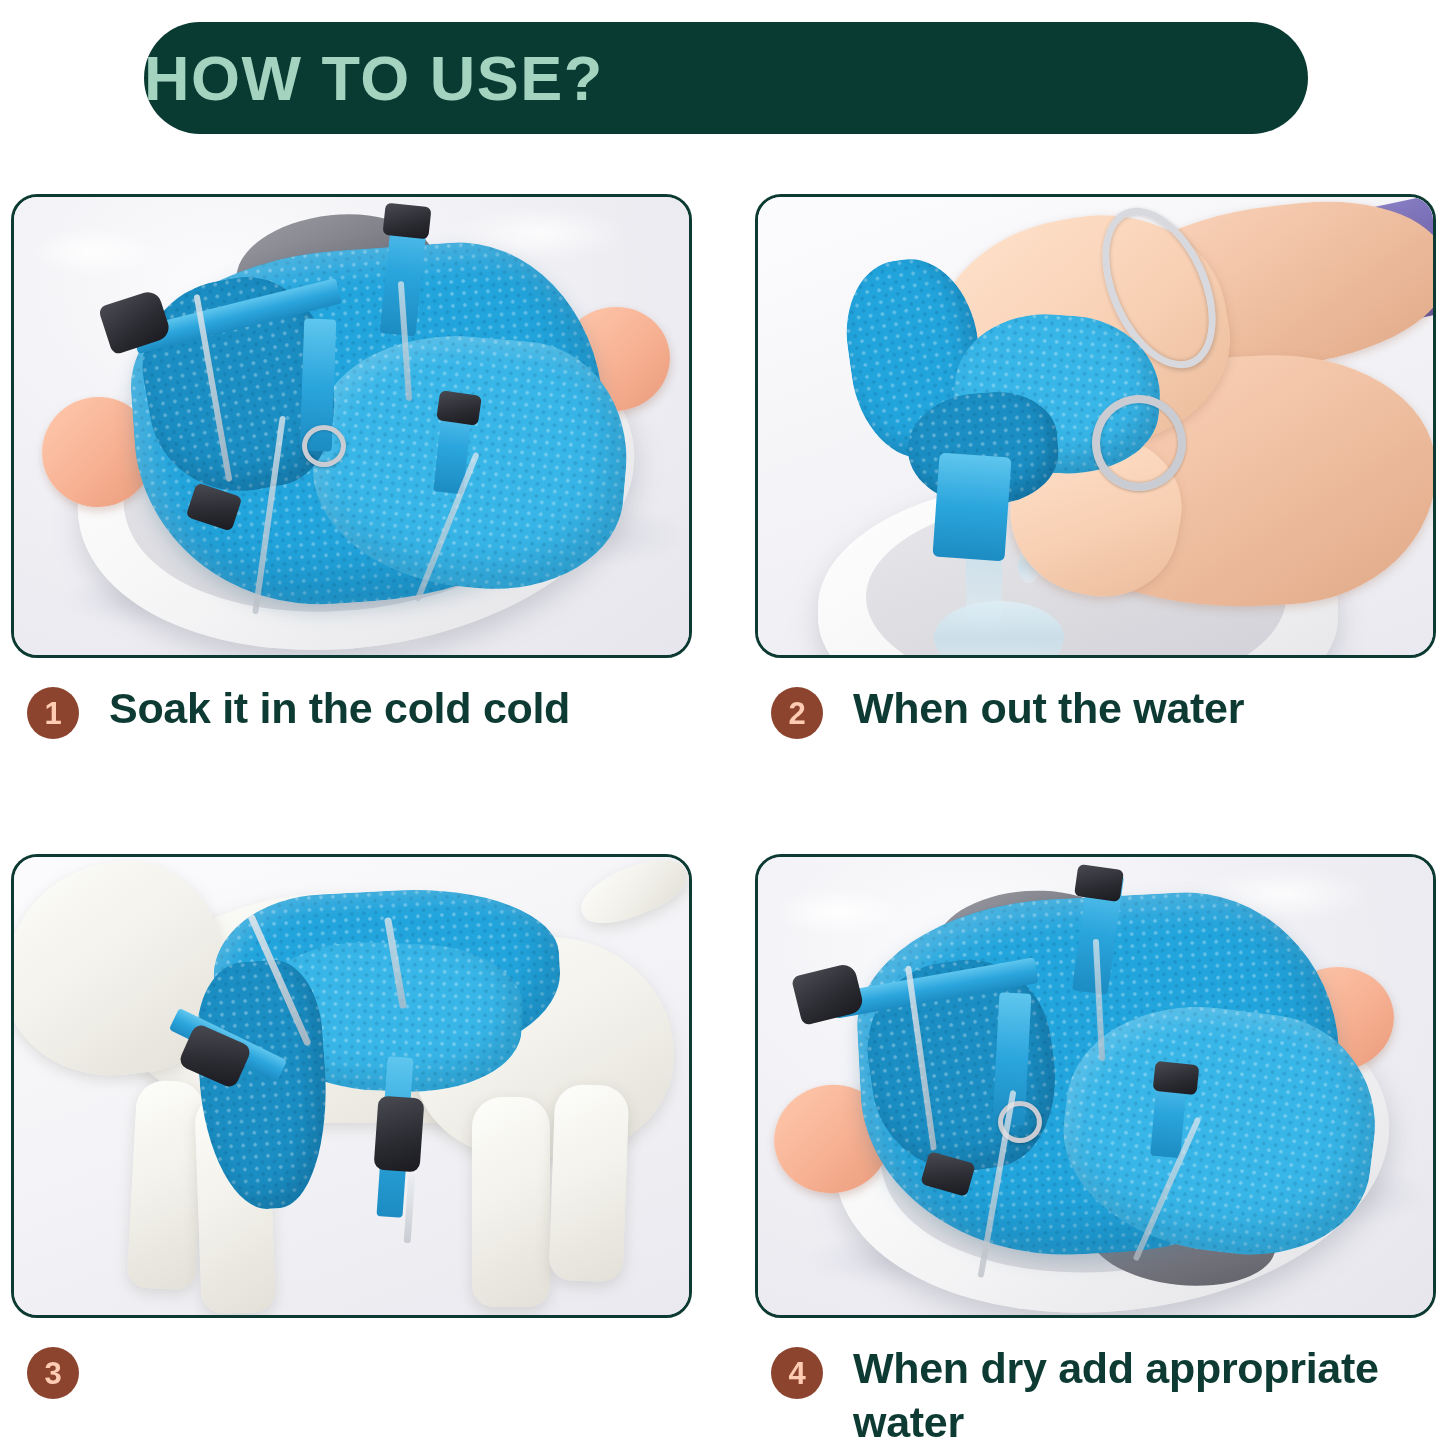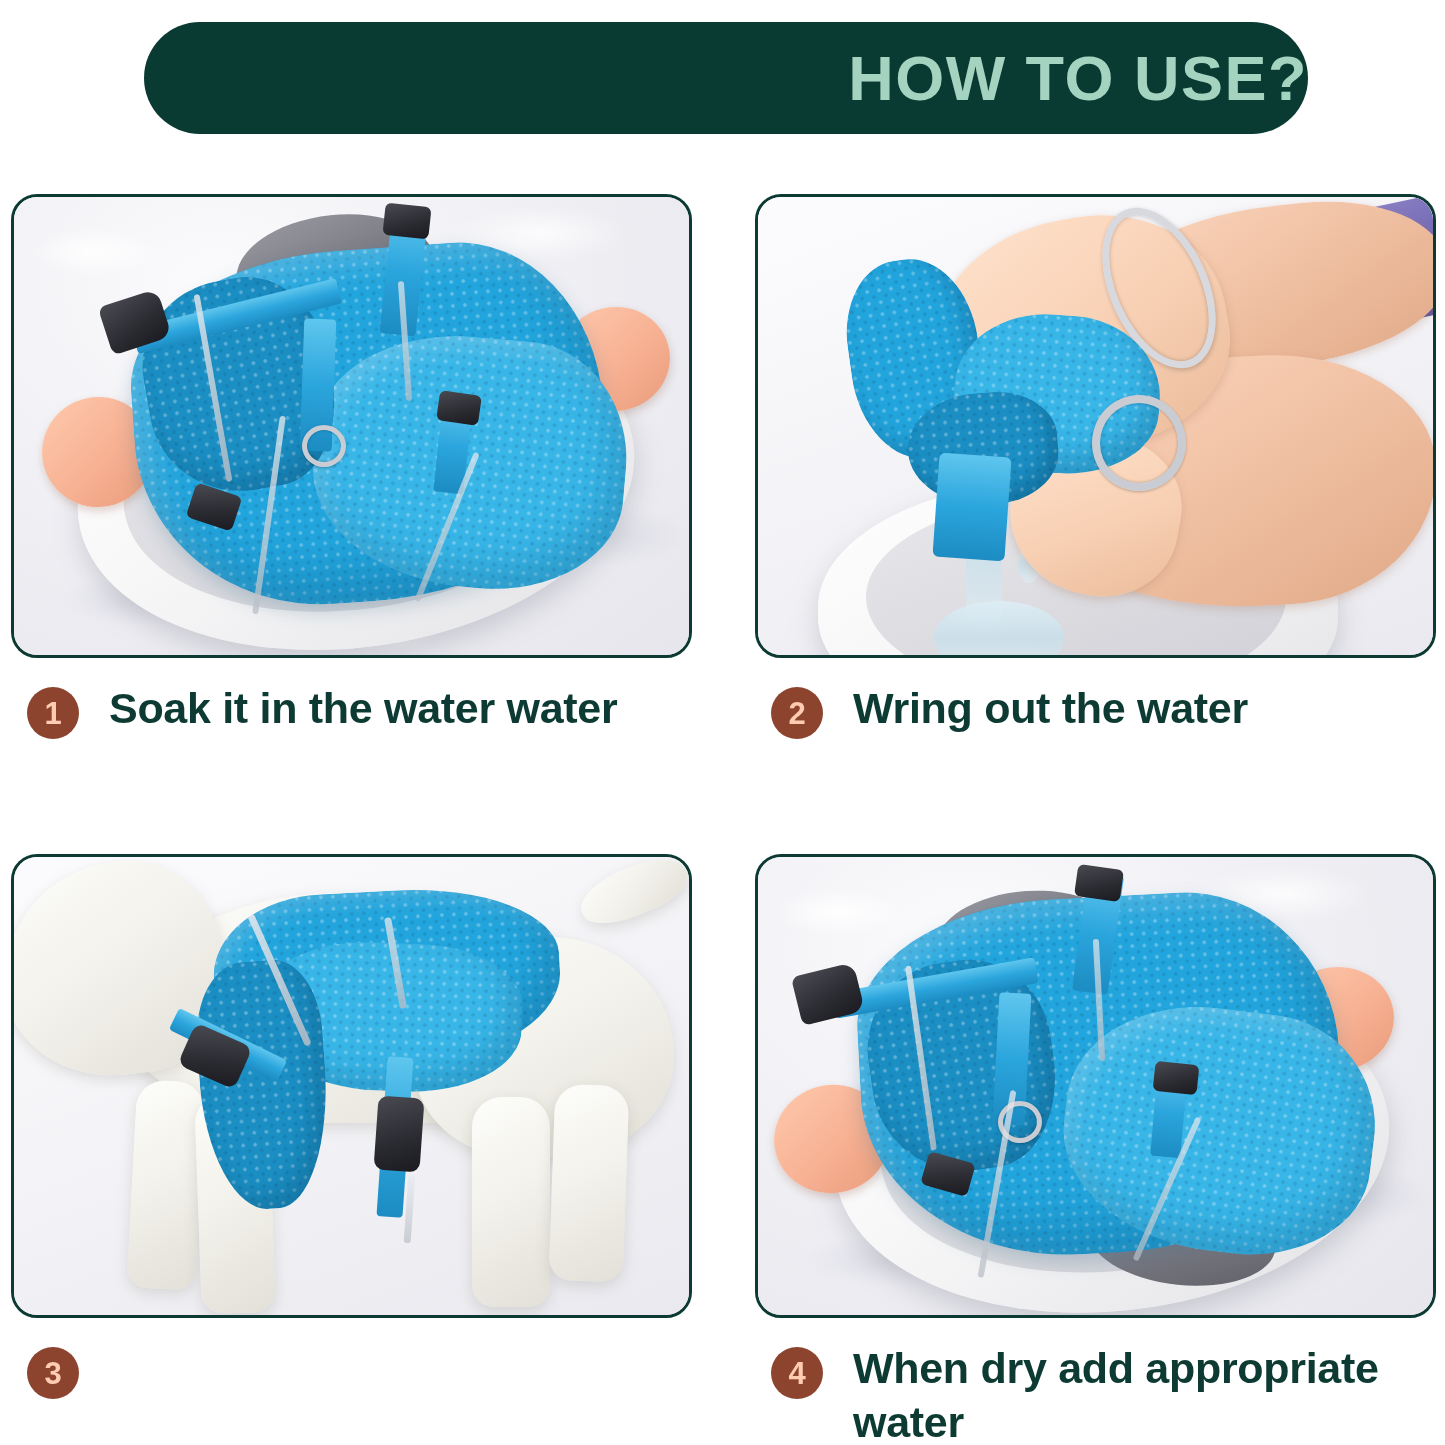--- a/index.html
+++ b/index.html
@@ -23,21 +23,21 @@
   .header-banner {
     position: absolute;
     left: 144px;
     top: 22px;
     width: 1164px;
     height: 112px;
     background: #0a3b33;
     border-radius: 56px;
     display: flex;
     align-items: center;
-    justify-content: flex-end;
+    justify-content: flex-start;
   }
   .header-title {
     color: #a4d4c0;
     font-size: 63px;
     font-weight: bold;
     letter-spacing: 1.5px;
     font-family: "Liberation Sans", sans-serif;
     white-space: nowrap;
     line-height: 1;
   }
@@ -267,21 +267,21 @@
           <div class="dring" style="left:288px; top:228px; width:44px; height:42px;"></div>
 
           <div class="reflective" style="left:196px; top:96px; width:6px; height:190px; transform: rotate(-10deg); opacity:.8;"></div>
           <div class="reflective" style="left:252px; top:218px; width:6px; height:200px; transform: rotate(8deg); opacity:.75;"></div>
           <div class="reflective" style="left:388px; top:84px; width:6px; height:120px; transform: rotate(-4deg); opacity:.7;"></div>
           <div class="reflective" style="left:430px; top:250px; width:6px; height:160px; transform: rotate(22deg); opacity:.7;"></div>
         </div>
       </div>
       <div class="caption-row">
         <div class="step-badge">1</div>
-        <div class="step-text">Soak it in the water water</div>
+        <div class="step-text">Soak it in the cold cold</div>
       </div>
     </div>
 
     <div class="step step-2">
       <div class="photo-frame">
         <div class="photo-stage">
           <div class="bg-plain"></div>
 
           <div class="basin" style="left:60px; top:280px; width:520px; height:260px; border-radius:50% 50% 46% 46%;"></div>
           <div class="basin-inner" style="left:108px; top:300px; width:420px; height:200px;"></div>
@@ -314,21 +314,21 @@
                       transform: rotate(-4deg);
                       box-shadow: inset -8px -10px 20px rgba(6,64,100,.36);"></div>
 
           <div class="strap" style="left:178px; top:258px; width:72px; height:104px; transform: rotate(4deg); border-radius:6px;"></div>
 
           <div class="dring" style="left:334px; top:198px; width:94px; height:96px; border-width:8px;"></div>
         </div>
       </div>
       <div class="caption-row">
         <div class="step-badge">2</div>
-        <div class="step-text">Wring out the water</div>
+        <div class="step-text">When out the water</div>
       </div>
     </div>
 
     <div class="step step-3">
       <div class="photo-frame">
         <div class="photo-stage">
           <div class="bg-plain"></div>
 
           <div class="dog-part" style="left:110px; top:36px; width:470px; height:230px; border-radius: 46% 40% 36% 44% / 58% 52% 46% 42%;"></div>
           <div class="dog-part" style="left:-10px; top:6px; width:220px; height:212px; border-radius: 54% 42% 38% 50% / 56% 48% 50% 44%; transform: rotate(-6deg);"></div>

